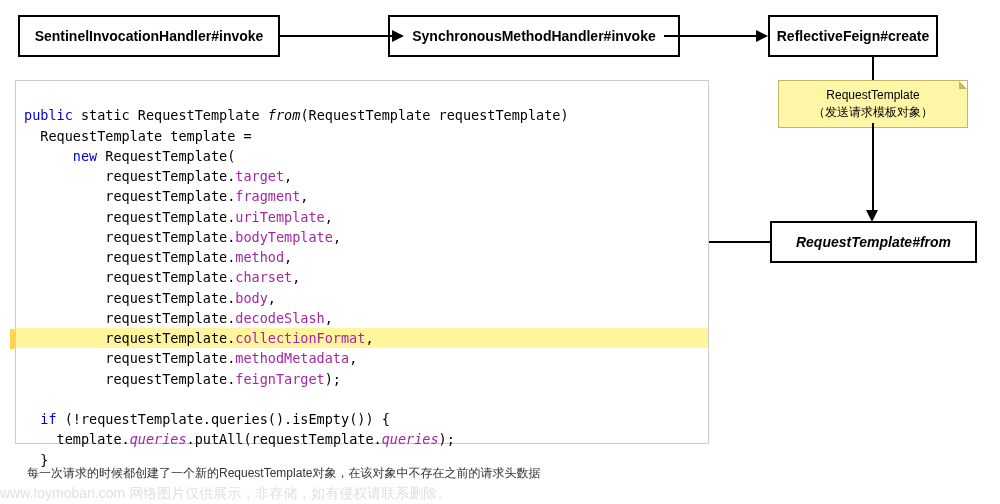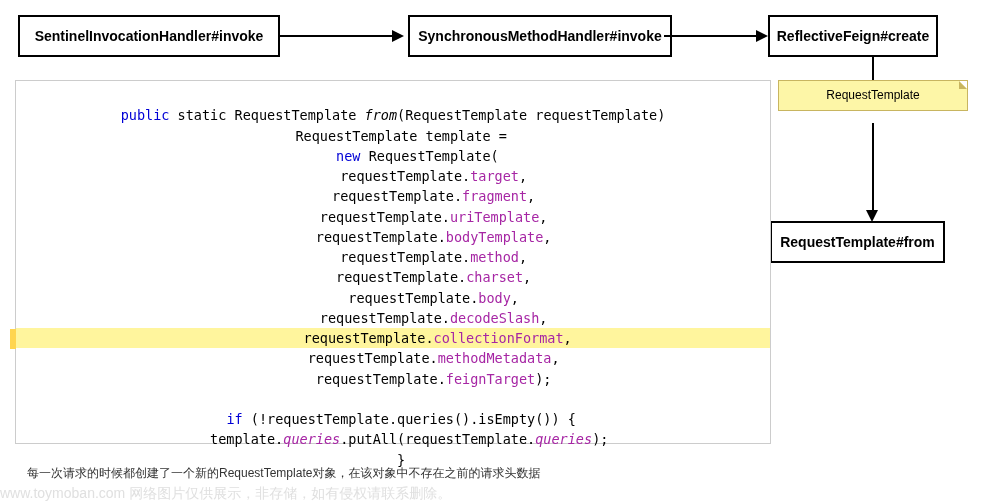--- a/index.html
+++ b/index.html
@@ -114,44 +114,45 @@
   .watermark {
     position: absolute;
     font-size: 14px;
     color: #e0e0e0;
   }
 </style>
 </head>
 <body>
 
 <div class="box" style="left:18px; top:15px; width:262px; height:42px;">SentinelInvocationHandler#invoke</div>
-<div class="box" style="left:408px; top:15px; width:264px; height:42px;">SynchronousMethodHandler#invoke</div>
+<div class="box" style="left:388px; top:15px; width:292px; height:42px;">SynchronousMethodHandler#invoke</div>
 <div class="box" style="left:768px; top:15px; width:170px; height:42px;">ReflectiveFeign#create</div>
 
 <div class="note" style="left:778px; top:80px; width:190px;">
   <div>RequestTemplate</div>
+  <div>（发送请求模板对象）</div>
 </div>
 
-<div class="box" style="left:770px; top:221px; width:175px; height:42px;">RequestTemplate#from</div>
+<div class="box" style="left:770px; top:221px; width:207px; height:42px;font-style:italic;">RequestTemplate#from</div>
 
 <div class="arrow h" style="left:280px; top:35px; width:112px;"></div>
 <div class="arrowhead right" style="left:392px; top:30px;"></div>
 
 <div class="arrow h" style="left:664px; top:35px; width:92px;"></div>
 <div class="arrowhead right" style="left:756px; top:30px;"></div>
 
 <div class="arrow v" style="left:872px; top:57px; width:1.5px; height:23px;"></div>
 
 <div class="arrow v" style="left:872px; top:123px; width:1.5px; height:87px;"></div>
 <div class="arrowhead down" style="left:866px; top:210px;"></div>
 
 <div class="arrow h" style="left:670px; top:241px; width:100px;"></div>
 <div class="arrowhead left" style="left:658px; top:236px;"></div>
 
-<div class="code-block" style="left:15px; top:80px; width:756px; height:364px;text-align:center;">
+<div class="code-block" style="left:15px; top:80px; width:694px; height:364px;">
 <span class="hl-marker" style="top:248px; height:20px;"></span><span><span class="kw">public</span><span> static </span><span class="type">RequestTemplate </span><span class="mthd">from</span><span>(RequestTemplate requestTemplate)</span></span>
 <span>  RequestTemplate template =</span>
 <span><span>      </span><span class="kw">new </span><span>RequestTemplate(</span></span>
 <span><span>          requestTemplate.</span><span class="field">target</span><span>,</span></span>
 <span><span>          requestTemplate.</span><span class="field">fragment</span><span>,</span></span>
 <span><span>          requestTemplate.</span><span class="field">uriTemplate</span><span>,</span></span>
 <span><span>          requestTemplate.</span><span class="field">bodyTemplate</span><span>,</span></span>
 <span><span>          requestTemplate.</span><span class="field">method</span><span>,</span></span>
 <span><span>          requestTemplate.</span><span class="field">charset</span><span>,</span></span>
 <span><span>          requestTemplate.</span><span class="field">body</span><span>,</span></span>

